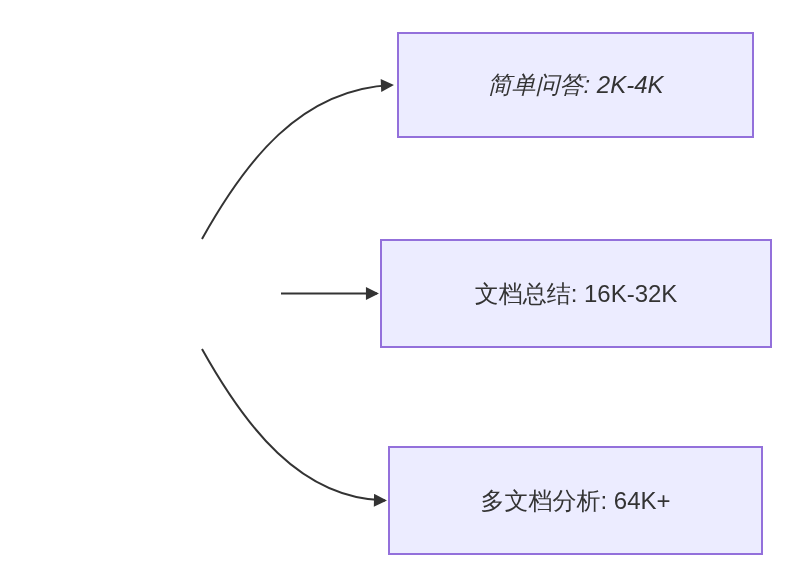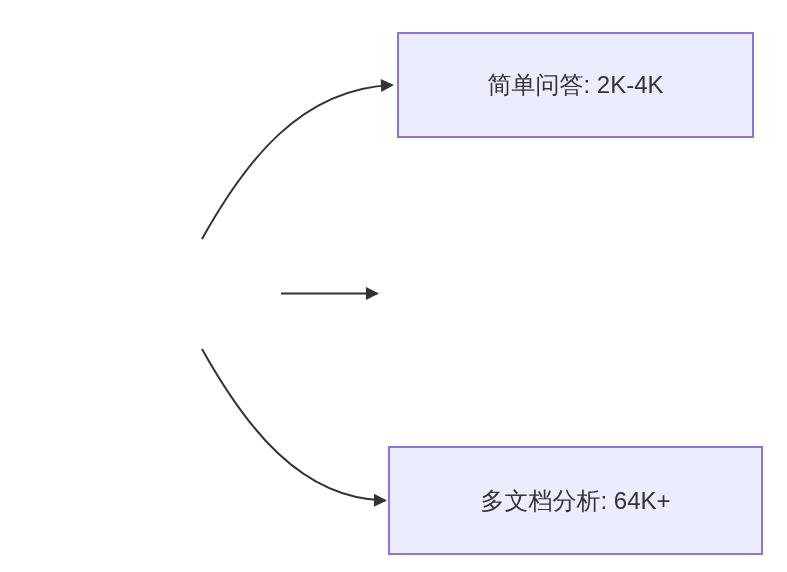--- a/index.html
+++ b/index.html
@@ -37,21 +37,21 @@
     justify-content: center;
     background: var(--node-fill);
     border: 2px solid var(--node-border);
     color: var(--text-color);
     font-size: 24px;
     line-height: 1.3;
     text-align: center;
     white-space: nowrap;
   }
   .node-root    { left: 33px;  top: 240px; width: 248px; height: 108px; }
-  .node-top     { left: 397px; top: 32px;  width: 357px; height: 106px; }
+  .node-top     { left: 397px; top: 32px;  width: 357px; height: 106px; font-style: italic; }
   .node-middle  { left: 380px; top: 239px; width: 392px; height: 109px; }
   .node-bottom  { left: 388px; top: 446px; width: 375px; height: 109px; }
 </style>
 </head>
 <body>
 
 <div class="canvas">
 
   <svg class="edges" width="787" height="572" viewBox="0 0 787 572" aria-hidden="true">
     <defs>
@@ -62,18 +62,21 @@
     <path class="edge" d="M202,239 C245,162 300,89 392,85" marker-end="url(#arrow)"></path>
     <path class="edge" d="M281,293.5 L377,293.5" marker-end="url(#arrow)"></path>
     <path class="edge" d="M202,349 C245,426 300,499 385,500.5" marker-end="url(#arrow)"></path>
   </svg>
 
 
   <div class="node node-top">
     <span>简单问答: 2K-4K</span>
   </div>
 
+  <div class="node node-middle">
+    <span>文档总结: 16K-32K</span>
+  </div>
 
   <div class="node node-bottom">
     <span>多文档分析: 64K+</span>
   </div>
 
 </div>
 
 </body></html>

